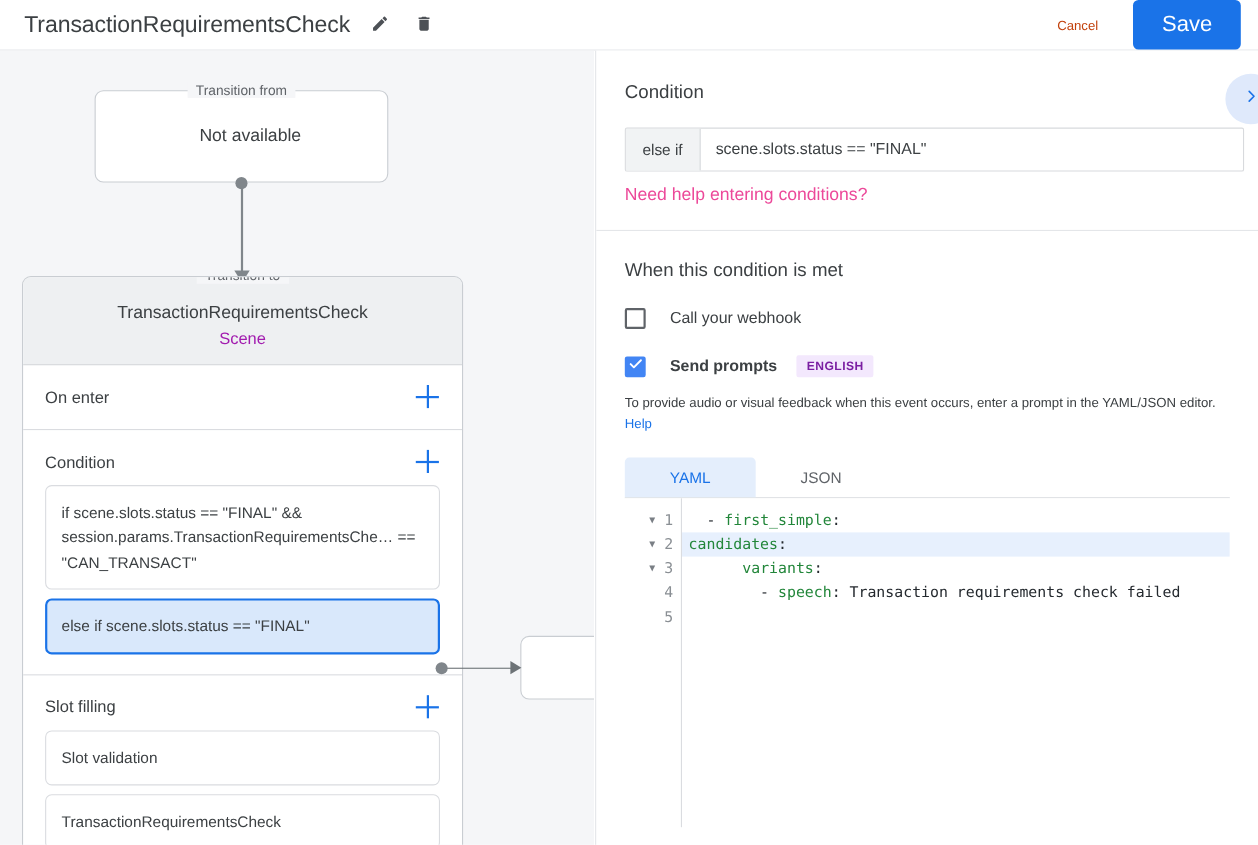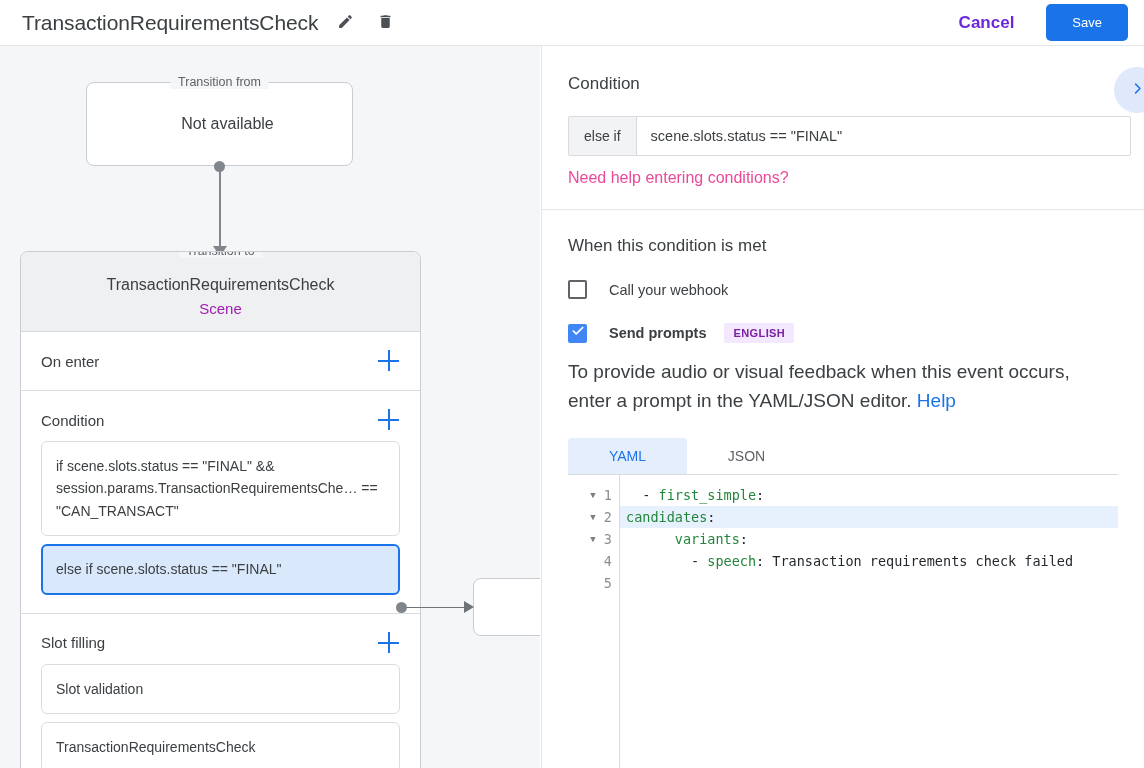--- a/index.html
+++ b/index.html
@@ -27,29 +27,29 @@
   .hdr-icon-btn {
     margin-left: 14px; width: 26px; height: 26px;
     display: flex; align-items: center; justify-content: center;
     cursor: pointer; background: none; border: none; padding: 0;
   }
   .hdr-icon-btn svg { fill: #4d5156; }
   #header-actions {
     margin-left: auto; display: flex; align-items: center; padding-right: 16px;
   }
   #cancel-button {
-    color: #6d28d9; font-size: 17px; font-weight: 700;
+    color: #c2410c; font-size: 12px; font-weight: 400;
     background: none; border: none; cursor: pointer;
     padding: 9px 16px; border-radius: 4px;
     font-family: "Liberation Sans", sans-serif;
   }
   #save-button {
     margin-left: 16px;
     background: #1a73e8; color: #fff;
-    font-size: 13px; font-weight: 500;
+    font-size: 20px; font-weight: 500;
     border: none; border-radius: 5px; cursor: pointer;
     padding: 11px 26px;
     font-family: "Liberation Sans", sans-serif;
   }
 
   
   #canvas {
     position: absolute; left: 0; top: 46px; width: 540px; height: 722px;
     background: #f5f6f8;
     overflow: hidden;
@@ -237,21 +237,21 @@
     margin-left: 22px; font-size: 14.5px; color: #3c4043;
   }
   .checkbox-label.bold { font-weight: 700; }
   #language-badge {
     margin-left: 18px;
     background: #f3e8fd; color: #7b1fa2;
     font-size: 11px; font-weight: 700; letter-spacing: .4px;
     padding: 4px 9px; border-radius: 2px;
   }
   #send-prompts-help {
-    margin-top: 14px; font-size: 19px; color: #3c4043; line-height: 1.55;
+    margin-top: 14px; font-size: 12px; color: #3c4043; line-height: 1.55;
     max-width: 552px;
   }
   #send-prompts-help a { color: #1a73e8; text-decoration: none; }
 
   
   #editor-tabs { display: flex; margin-top: 22px; }
   .editor-tab {
     width: 119px; height: 36px;
     display: flex; align-items: center; justify-content: center;
     font-size: 14px; color: #5f6368; cursor: pointer;

